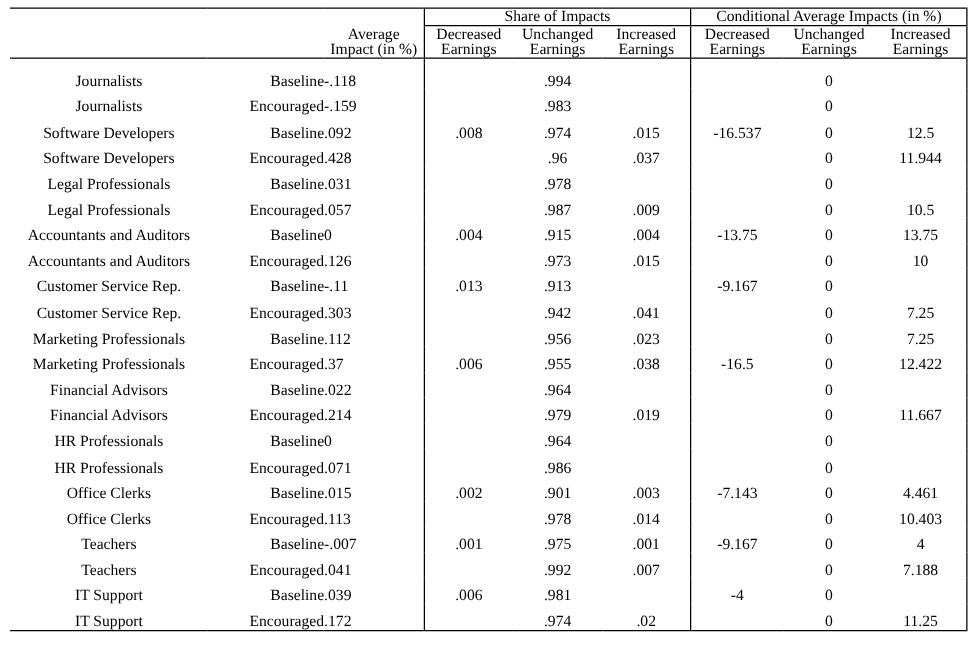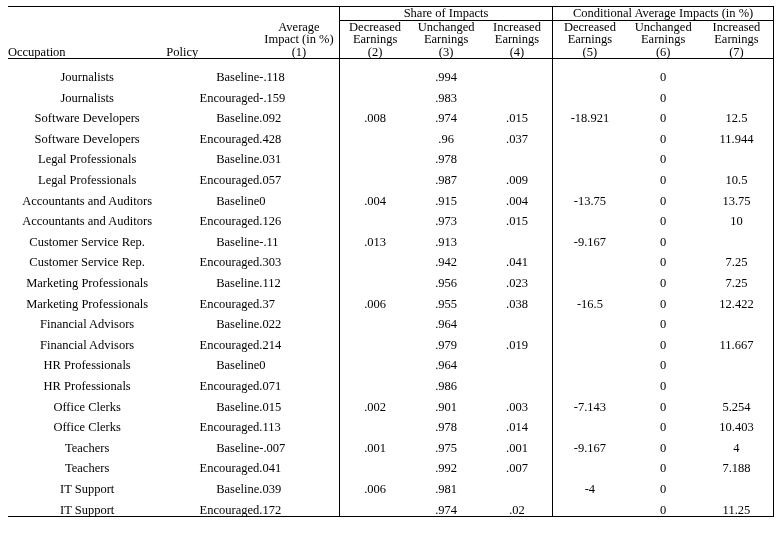--- a/index.html
+++ b/index.html
@@ -152,31 +152,20 @@
         </td>
         <td class="c-num2">
           <span class="lbl">Unchanged</span>
           <span class="lbl">Earnings</span>
         </td>
         <td class="c-num2 vl-right">
           <span class="lbl">Increased</span>
           <span class="lbl">Earnings</span>
         </td>
       </tr>
-      <tr class="numhead">
-        <td class="c-occ">Occupation</td>
-        <td class="c-pol">Policy</td>
-        <td class="c-avg">(1)</td>
-        <td class="c-num vl-left">(2)</td>
-        <td class="c-num">(3)</td>
-        <td class="c-num">(4)</td>
-        <td class="c-num2 vl-left">(5)</td>
-        <td class="c-num2">(6)</td>
-        <td class="c-num2 vl-right">(7)</td>
-      </tr>
       <tr class="midrule">
         <td colspan="9"></td>
       </tr>
     </thead>
     <tbody>
       <tr class="spacer">
         <td class="c-occ"></td>
           <td class="c-pol"></td>
           <td class="c-avg"></td>
         <td class="c-num vl-left"></td>
@@ -209,21 +198,21 @@
         <td class="c-num2">0</td>
         <td class="c-num2 vl-right"></td>
       </tr>
       <tr class="datarow">
         <td class="c-occ">Software Developers</td>
         <td class="c-pol">Baseline</td>
         <td class="c-avg">.092</td>
         <td class="c-num vl-left">.008</td>
         <td class="c-num">.974</td>
         <td class="c-num">.015</td>
-        <td class="c-num2 vl-left">-18.921</td>
+        <td class="c-num2 vl-left">-16.537</td>
         <td class="c-num2">0</td>
         <td class="c-num2 vl-right">12.5</td>
       </tr>
       <tr class="datarow">
         <td class="c-occ">Software Developers</td>
         <td class="c-pol">Encouraged</td>
         <td class="c-avg">.428</td>
         <td class="c-num vl-left"></td>
         <td class="c-num">.96</td>
         <td class="c-num">.037</td>
@@ -365,21 +354,21 @@
       </tr>
       <tr class="datarow">
         <td class="c-occ">Office Clerks</td>
         <td class="c-pol">Baseline</td>
         <td class="c-avg">.015</td>
         <td class="c-num vl-left">.002</td>
         <td class="c-num">.901</td>
         <td class="c-num">.003</td>
         <td class="c-num2 vl-left">-7.143</td>
         <td class="c-num2">0</td>
-        <td class="c-num2 vl-right">5.254</td>
+        <td class="c-num2 vl-right">4.461</td>
       </tr>
       <tr class="datarow">
         <td class="c-occ">Office Clerks</td>
         <td class="c-pol">Encouraged</td>
         <td class="c-avg">.113</td>
         <td class="c-num vl-left"></td>
         <td class="c-num">.978</td>
         <td class="c-num">.014</td>
         <td class="c-num2 vl-left"></td>
         <td class="c-num2">0</td>

